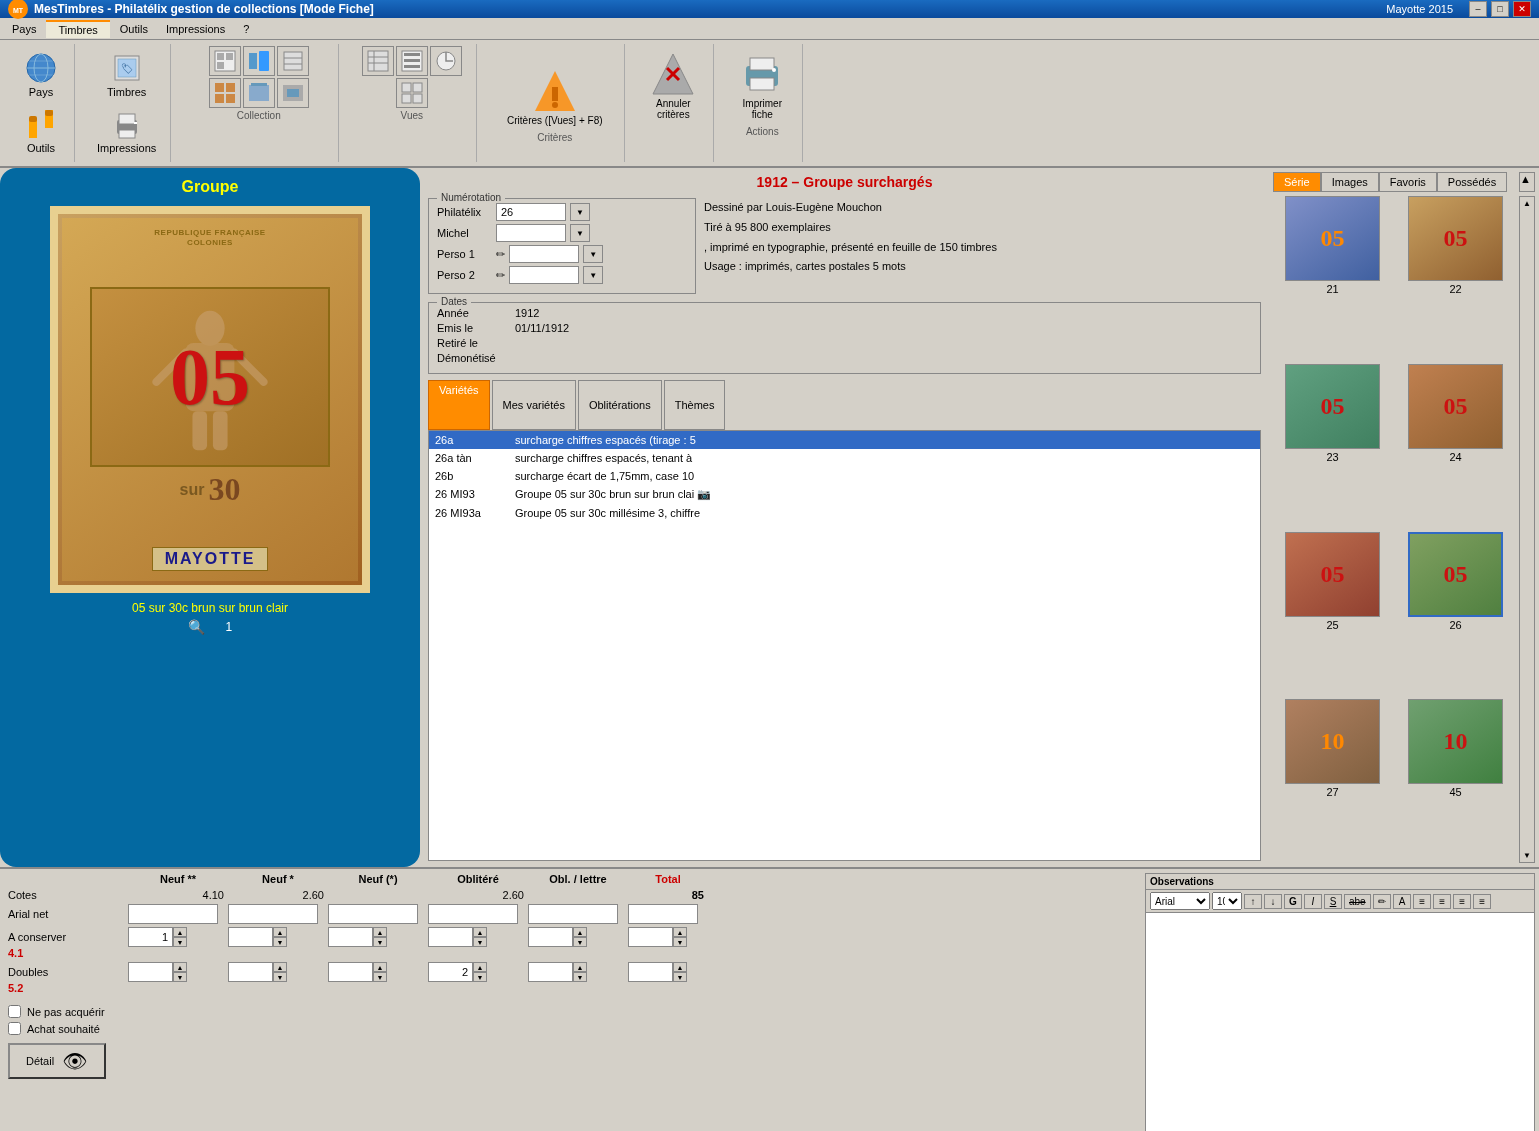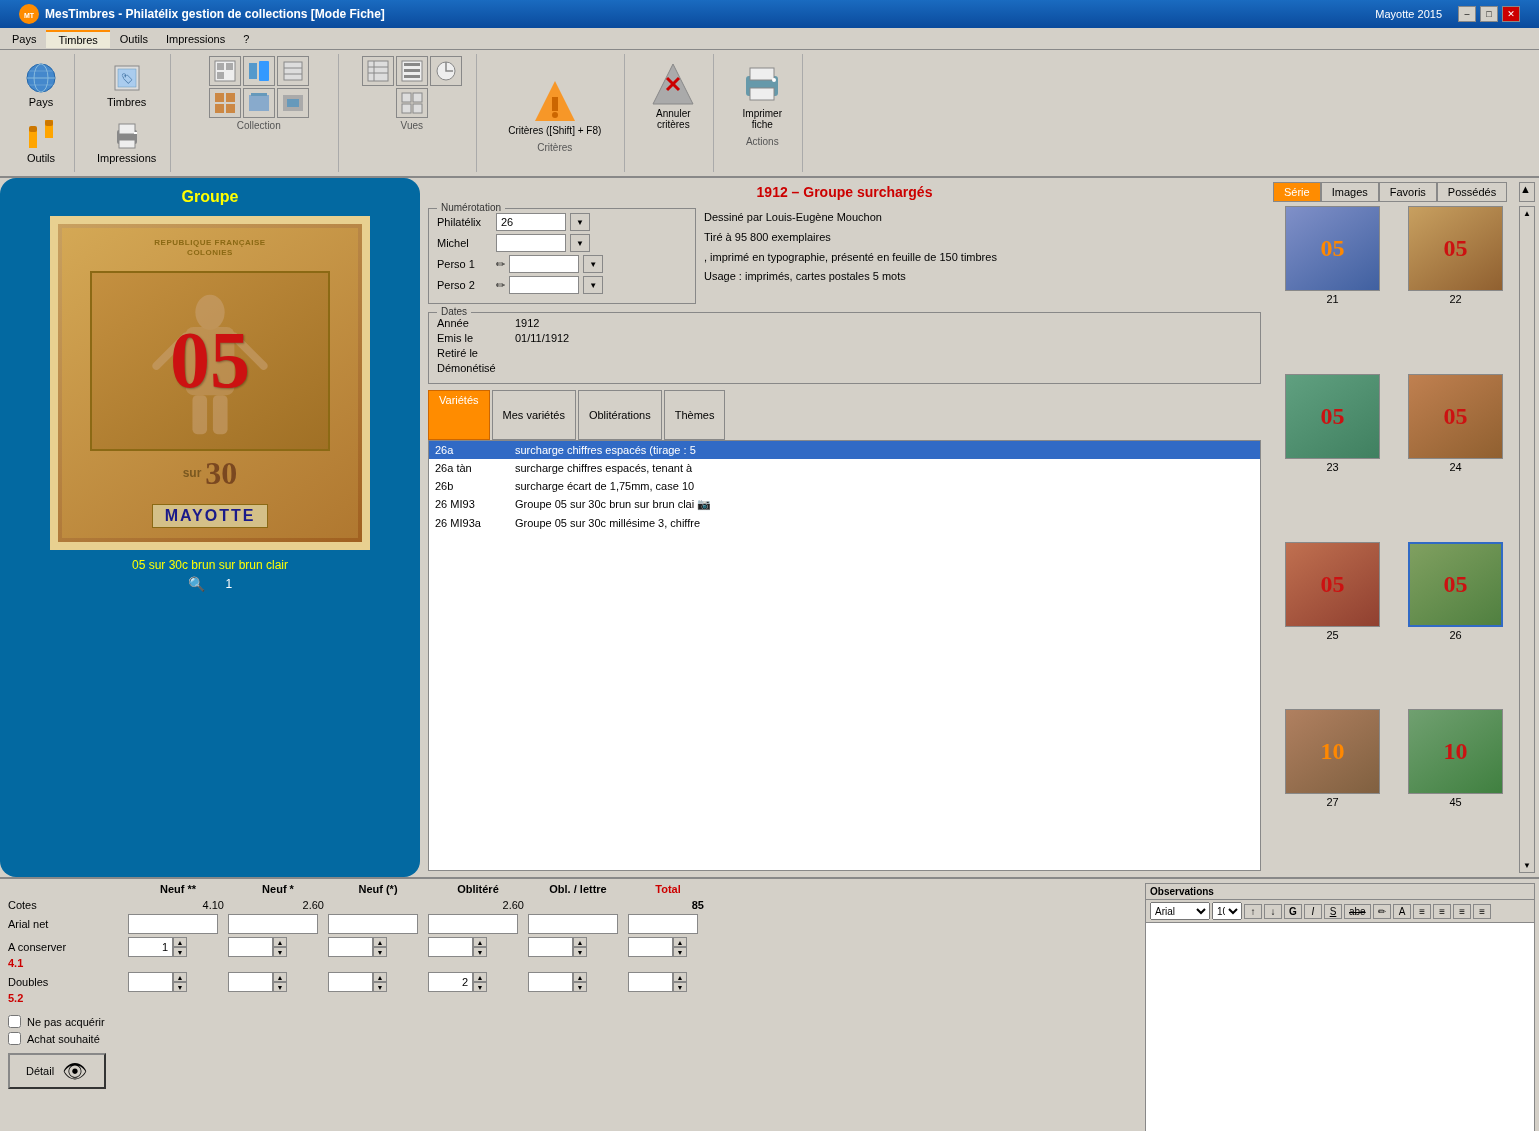--- a/index.html
+++ b/index.html
@@ -1,19 +1,19 @@
 <!DOCTYPE html>
 <html><head>
   <meta charset="utf-8">
   <style>
     * { box-sizing: border-box; margin: 0; padding: 0; }
     body { font-family: 'Segoe UI', Tahoma, Geneva, Verdana, sans-serif; font-size: 11px; background: #d4d0c8; overflow: hidden; width: 1539px; height: 1131px; }
     
     
-    .title-bar { background: linear-gradient(to bottom, #1a6bc0, #0a4a9c); color: white; height: 28px; display: flex; align-items: center; justify-content: space-between; padding: 0 19px; }
+    .title-bar { background: linear-gradient(to bottom, #1a6bc0, #0a4a9c); color: white; height: 18px; display: flex; align-items: center; justify-content: space-between; padding: 0 8px; }
     .title-bar-left { display: flex; align-items: center; gap: 6px; font-size: 12px; font-weight: bold; }
     .title-bar-logo { width: 20px; height: 20px; background: #ff8c00; border-radius: 50%; display: flex; align-items: center; justify-content: center; font-size: 10px; color: white; }
     .title-bar-right { display: flex; gap: 4px; }
     .title-bar-btn { width: 18px; height: 16px; background: #d4d0c8; border: 1px solid #888; cursor: pointer; display: flex; align-items: center; justify-content: center; font-size: 9px; color: #000; }
     
     
     .menu-bar { background: #d4d0c8; border-bottom: 1px solid #888; height: 22px; display: flex; align-items: center; padding: 0 4px; gap: 2px; }
     .menu-item { padding: 2px 8px; cursor: pointer; font-size: 11px; }
     
     
@@ -22,21 +22,21 @@
     .toolbar-icon-large { width: 36px; height: 36px; display: flex; align-items: center; justify-content: center; }
     .toolbar-row { display: flex; gap: 2px; }
     .toolbar-btn-small { width: 32px; height: 30px; background: #d4d0c8; border: 1px solid #888; cursor: pointer; display: flex; align-items: center; justify-content: center; font-size: 14px; }
     
     
     .tab-active { background: #ece9d8; border-top: 3px solid #ff8c00; }
     
     
     .stamp-area { width: 420px; background: #0369a1; display: flex; flex-direction: column; align-items: center; padding: 10px; flex-shrink: 0; position: relative; border-radius: 16px; }
     .stamp-group-title { color: #ffff00; font-size: 16px; font-weight: bold; margin-bottom: 10px; }
-    .stamp-image { width: 320px; height: 334px; background: linear-gradient(145deg, #c8a060, #a06020); border: 8px solid #e8d090; display: flex; align-items: center; justify-content: center; position: relative; overflow: hidden; }
+    .stamp-image { width: 320px; height: 387px; background: linear-gradient(145deg, #c8a060, #a06020); border: 8px solid #e8d090; display: flex; align-items: center; justify-content: center; position: relative; overflow: hidden; }
     .stamp-caption { color: #ffff00; font-size: 12px; margin-top: 8px; }
     .stamp-bottom-bar { display: flex; align-items: center; gap: 20px; margin-top: 4px; }
     .stamp-zoom { color: white; font-size: 14px; cursor: pointer; }
     .stamp-num-badge { color: white; font-size: 12px; }
     
     
     .middle-panel { flex: 1; display: flex; flex-direction: column; padding: 4px 8px; background: #d4d0c8; }
     .series-title { text-align: center; font-size: 14px; font-weight: bold; color: #cc0000; margin-bottom: 8px; }
     .num-row { display: flex; align-items: center; gap: 4px; margin-bottom: 3px; }
     .num-label { width: 55px; font-size: 11px; }
@@ -277,21 +277,21 @@
     <div class="toolbar-section-bottom-label">Vues</div>
   </div>
 
   <div class="toolbar-group" style="min-width: 140px; justify-content:center;">
     <div class="criteria-btn">
       <svg width="48" height="48" viewBox="0 0 48 48">
           <polygon points="24,4 44,44 4,44" fill="#ff8800" opacity="0.8"></polygon>
           <rect x="21" y="20" width="6" height="14" fill="#cc6600"></rect>
           <circle cx="24" cy="38" r="3" fill="#cc6600"></circle>
         </svg>
-      <span style="font-size:10px; text-align:center;">Critères ([Shift] + F8)</span>
+      <span style="font-size:10px; text-align:center;">Critères ([Vues] + F8)</span>
     </div>
     <div class="toolbar-section-bottom-label">Critères</div>
   </div>
 
   <div class="toolbar-group">
     <div class="criteria-btn">
       <svg width="48" height="48" viewBox="0 0 48 48">
           <polygon points="24,4 44,44 4,44" fill="#aaa" stroke="#888"></polygon>
           <line x1="18" y1="30" x2="30" y2="18" stroke="#cc0000" stroke-width="3"></line>
           <line x1="18" y1="18" x2="30" y2="30" stroke="#cc0000" stroke-width="3"></line>
@@ -338,21 +338,21 @@
                 <rect x="75" y="45" width="50" height="70" rx="8" fill="#c8a070" opacity="0.8"></rect>
                 <line x1="75" y1="55" x2="45" y2="85" stroke="#c8a070" stroke-width="8" stroke-linecap="round"></line>
                 <line x1="125" y1="55" x2="155" y2="85" stroke="#c8a070" stroke-width="8" stroke-linecap="round"></line>
                 <rect x="82" y="115" width="15" height="40" rx="5" fill="#c8a070"></rect>
                 <rect x="103" y="115" width="15" height="40" rx="5" fill="#c8a070"></rect>
               </svg>
             </div>
             <div style="font-size:80px; font-weight:bold; color:#cc1111; font-family:serif; z-index:2; text-shadow: 1px 1px 2px rgba(0,0,0,0.3);">05</div>
           </div>
           <div style="display:flex; align-items:center; gap:4px;">
-            <div style="font-size:12px; color:#7a5820; font-weight:bold;">sur</div>
+            <div style="font-size:16px; color:#7a5820; font-weight:bold;">sur</div>
             <div style="font-size:32px; font-weight:bold; color:#7a4820; font-family:serif;">30</div>
           </div>
         </div>
         <div style="background:#d4c088; color:#1a1a8a; font-size:16px; font-weight:bold; letter-spacing:2px; padding:2px 12px; border:1px solid #8B6914;text-align:right;">MAYOTTE</div>
       </div>
     </div>
 
     <div class="stamp-caption">05 sur 30c brun sur brun clair</div>
     <div class="stamp-bottom-bar">
       <span class="stamp-zoom">🔍</span>

